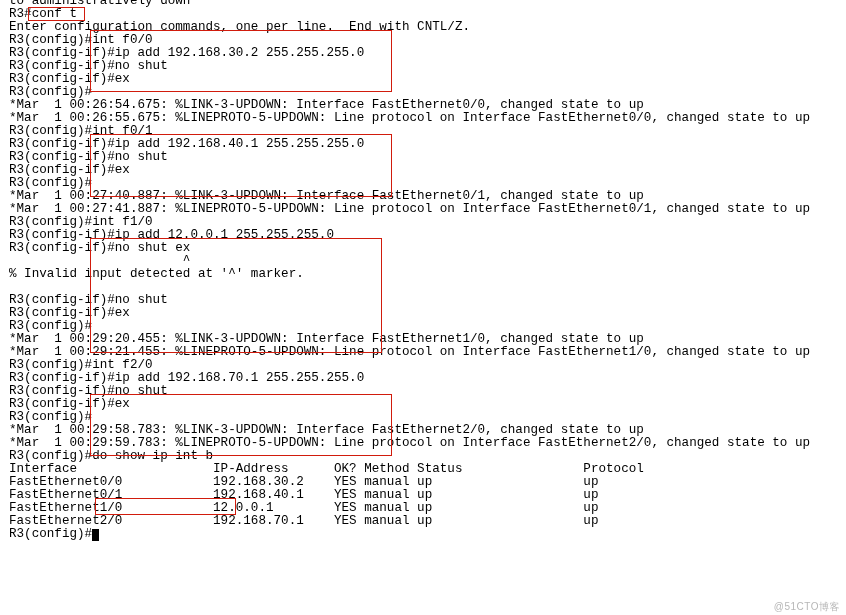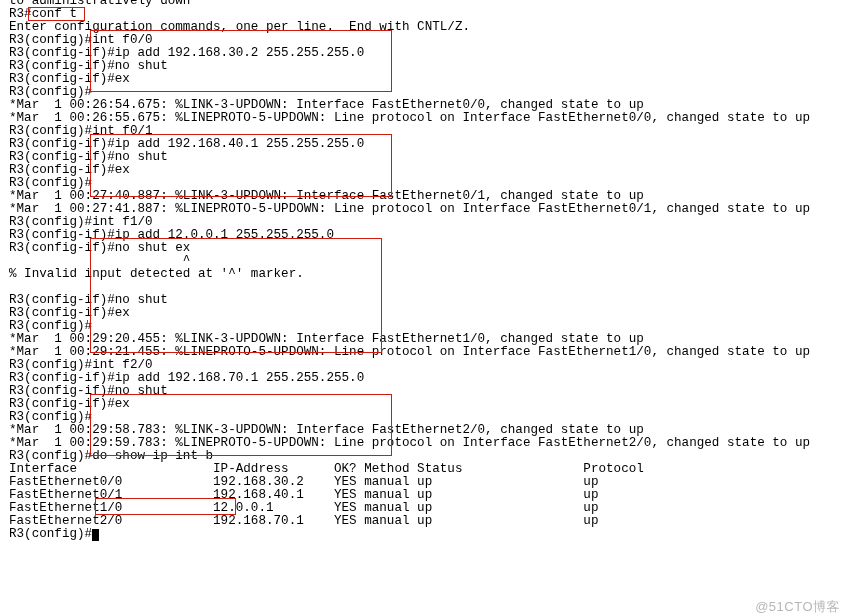--- a/index.html
+++ b/index.html
@@ -30,21 +30,21 @@
     width:7px;
     height:12px;
     background:#000;
     vertical-align:text-bottom;
   }
   .watermark{
     position:absolute;
     right:6px;
     bottom:2px;
     font-family:Arial,sans-serif;
-    font-size:13px;
+    font-size:10px;
     color:#b7b7b7;
     letter-spacing:0.5px;
   }
   .row{display:block;height:13px;}
 </style>
 </head>
 <body>
 
 <div class="term" id="term"><span class="row">to administratively down</span><span class="row">R3#conf t</span><span class="row">Enter configuration commands, one per line.  End with CNTL/Z.</span><span class="row">R3(config)#int f0/0</span><span class="row">R3(config-if)#ip add 192.168.30.2 255.255.255.0</span><span class="row">R3(config-if)#no shut</span><span class="row">R3(config-if)#ex</span><span class="row">R3(config)#</span><span class="row">*Mar  1 00:26:54.675: %LINK-3-UPDOWN: Interface FastEthernet0/0, changed state to up</span><span class="row">*Mar  1 00:26:55.675: %LINEPROTO-5-UPDOWN: Line protocol on Interface FastEthernet0/0, changed state to up</span><span class="row">R3(config)#int f0/1</span><span class="row">R3(config-if)#ip add 192.168.40.1 255.255.255.0</span><span class="row">R3(config-if)#no shut</span><span class="row">R3(config-if)#ex</span><span class="row">R3(config)#</span><span class="row">*Mar  1 00:27:40.887: %LINK-3-UPDOWN: Interface FastEthernet0/1, changed state to up</span><span class="row">*Mar  1 00:27:41.887: %LINEPROTO-5-UPDOWN: Line protocol on Interface FastEthernet0/1, changed state to up</span><span class="row">R3(config)#int f1/0</span><span class="row">R3(config-if)#ip add 12.0.0.1 255.255.255.0</span><span class="row">R3(config-if)#no shut ex</span><span class="row">                       ^</span><span class="row">% Invalid input detected at '^' marker.</span><span class="row"></span><span class="row">R3(config-if)#no shut</span><span class="row">R3(config-if)#ex</span><span class="row">R3(config)#</span><span class="row">*Mar  1 00:29:20.455: %LINK-3-UPDOWN: Interface FastEthernet1/0, changed state to up</span><span class="row">*Mar  1 00:29:21.455: %LINEPROTO-5-UPDOWN: Line protocol on Interface FastEthernet1/0, changed state to up</span><span class="row">R3(config)#int f2/0</span><span class="row">R3(config-if)#ip add 192.168.70.1 255.255.255.0</span><span class="row">R3(config-if)#no shut</span><span class="row">R3(config-if)#ex</span><span class="row">R3(config)#</span><span class="row">*Mar  1 00:29:58.783: %LINK-3-UPDOWN: Interface FastEthernet2/0, changed state to up</span><span class="row">*Mar  1 00:29:59.783: %LINEPROTO-5-UPDOWN: Line protocol on Interface FastEthernet2/0, changed state to up</span><span class="row">R3(config)#do show ip int b</span><span class="row">Interface                  IP-Address      OK? Method Status                Protocol</span><span class="row">FastEthernet0/0            192.168.30.2    YES manual up                    up</span><span class="row">FastEthernet0/1            192.168.40.1    YES manual up                    up</span><span class="row">FastEthernet1/0            12.0.0.1        YES manual up                    up</span><span class="row">FastEthernet2/0            192.168.70.1    YES manual up                    up</span><span class="row">R3(config)#<span class="cursor"></span></span></div>
 

